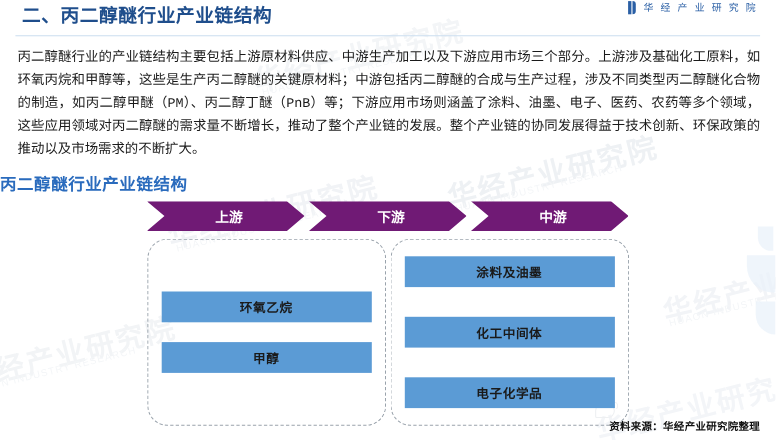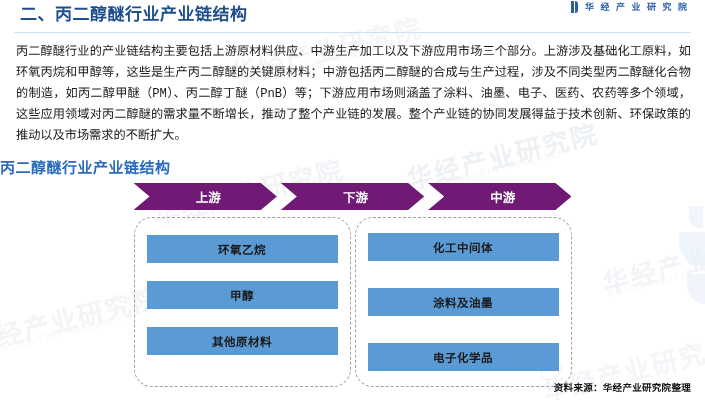--- a/index.html
+++ b/index.html
@@ -99,21 +99,21 @@
     height: 12px;
     background: #2a5fa5;
     display: block;
   }
   .brand-mark i:nth-child(1) { left: 0; height: 12px; }
   .brand-mark i:nth-child(2) { left: 4px; height: 12px; border-radius: 0 3px 3px 0; }
   .brand-text {
     color: #2a5fa5;
     font-size: 9px;
     letter-spacing: 2px;
-    font-weight: 700;
+    font-weight: 400;
     white-space: nowrap;
   }
   .header-rule {
     position: relative;
     z-index: 3;
     height: 1px;
     background: #cfe0f0;
     margin: 0 14px;
   }
 
@@ -176,20 +176,21 @@
     display: flex;
     gap: 4px;
   }
   .col {
     flex: 1 1 0;
     border: 1px dashed #9aa3ac;
     border-radius: 18px;
     box-sizing: border-box;
     display: flex;
     flex-direction: column;
+    justify-content: center;
     align-items: center;
     padding: 8px 12px;
     background: transparent;
   }
   .col.spread { justify-content: space-between; padding: 12px 12px; }
   .node {
     width: 100%;
     background: #5b9bd5;
     color: #1a1a1a;
     font-size: 11.5px;
@@ -285,27 +286,26 @@
     <div class="chevron">
       <span>中游</span>
     </div>
   </div>
 
   <div class="columns">
 
     <div class="col col-upstream">
       <div class="node">环氧乙烷</div>
       <div class="node">甲醇</div>
-      <div class="node">其他原材料</div>
     </div>
 
 
     <div class="col col-downstream spread">
+      <div class="node">涂料及油墨</div>
       <div class="node">化工中间体</div>
-      <div class="node">涂料及油墨</div>
       <div class="node">电子化学品</div>
     </div>
 
   </div>
 </div>
 
 <div class="weibo-wm"></div>
 <div class="source">资料来源：华经产业研究院整理</div>
 
 </body></html>

